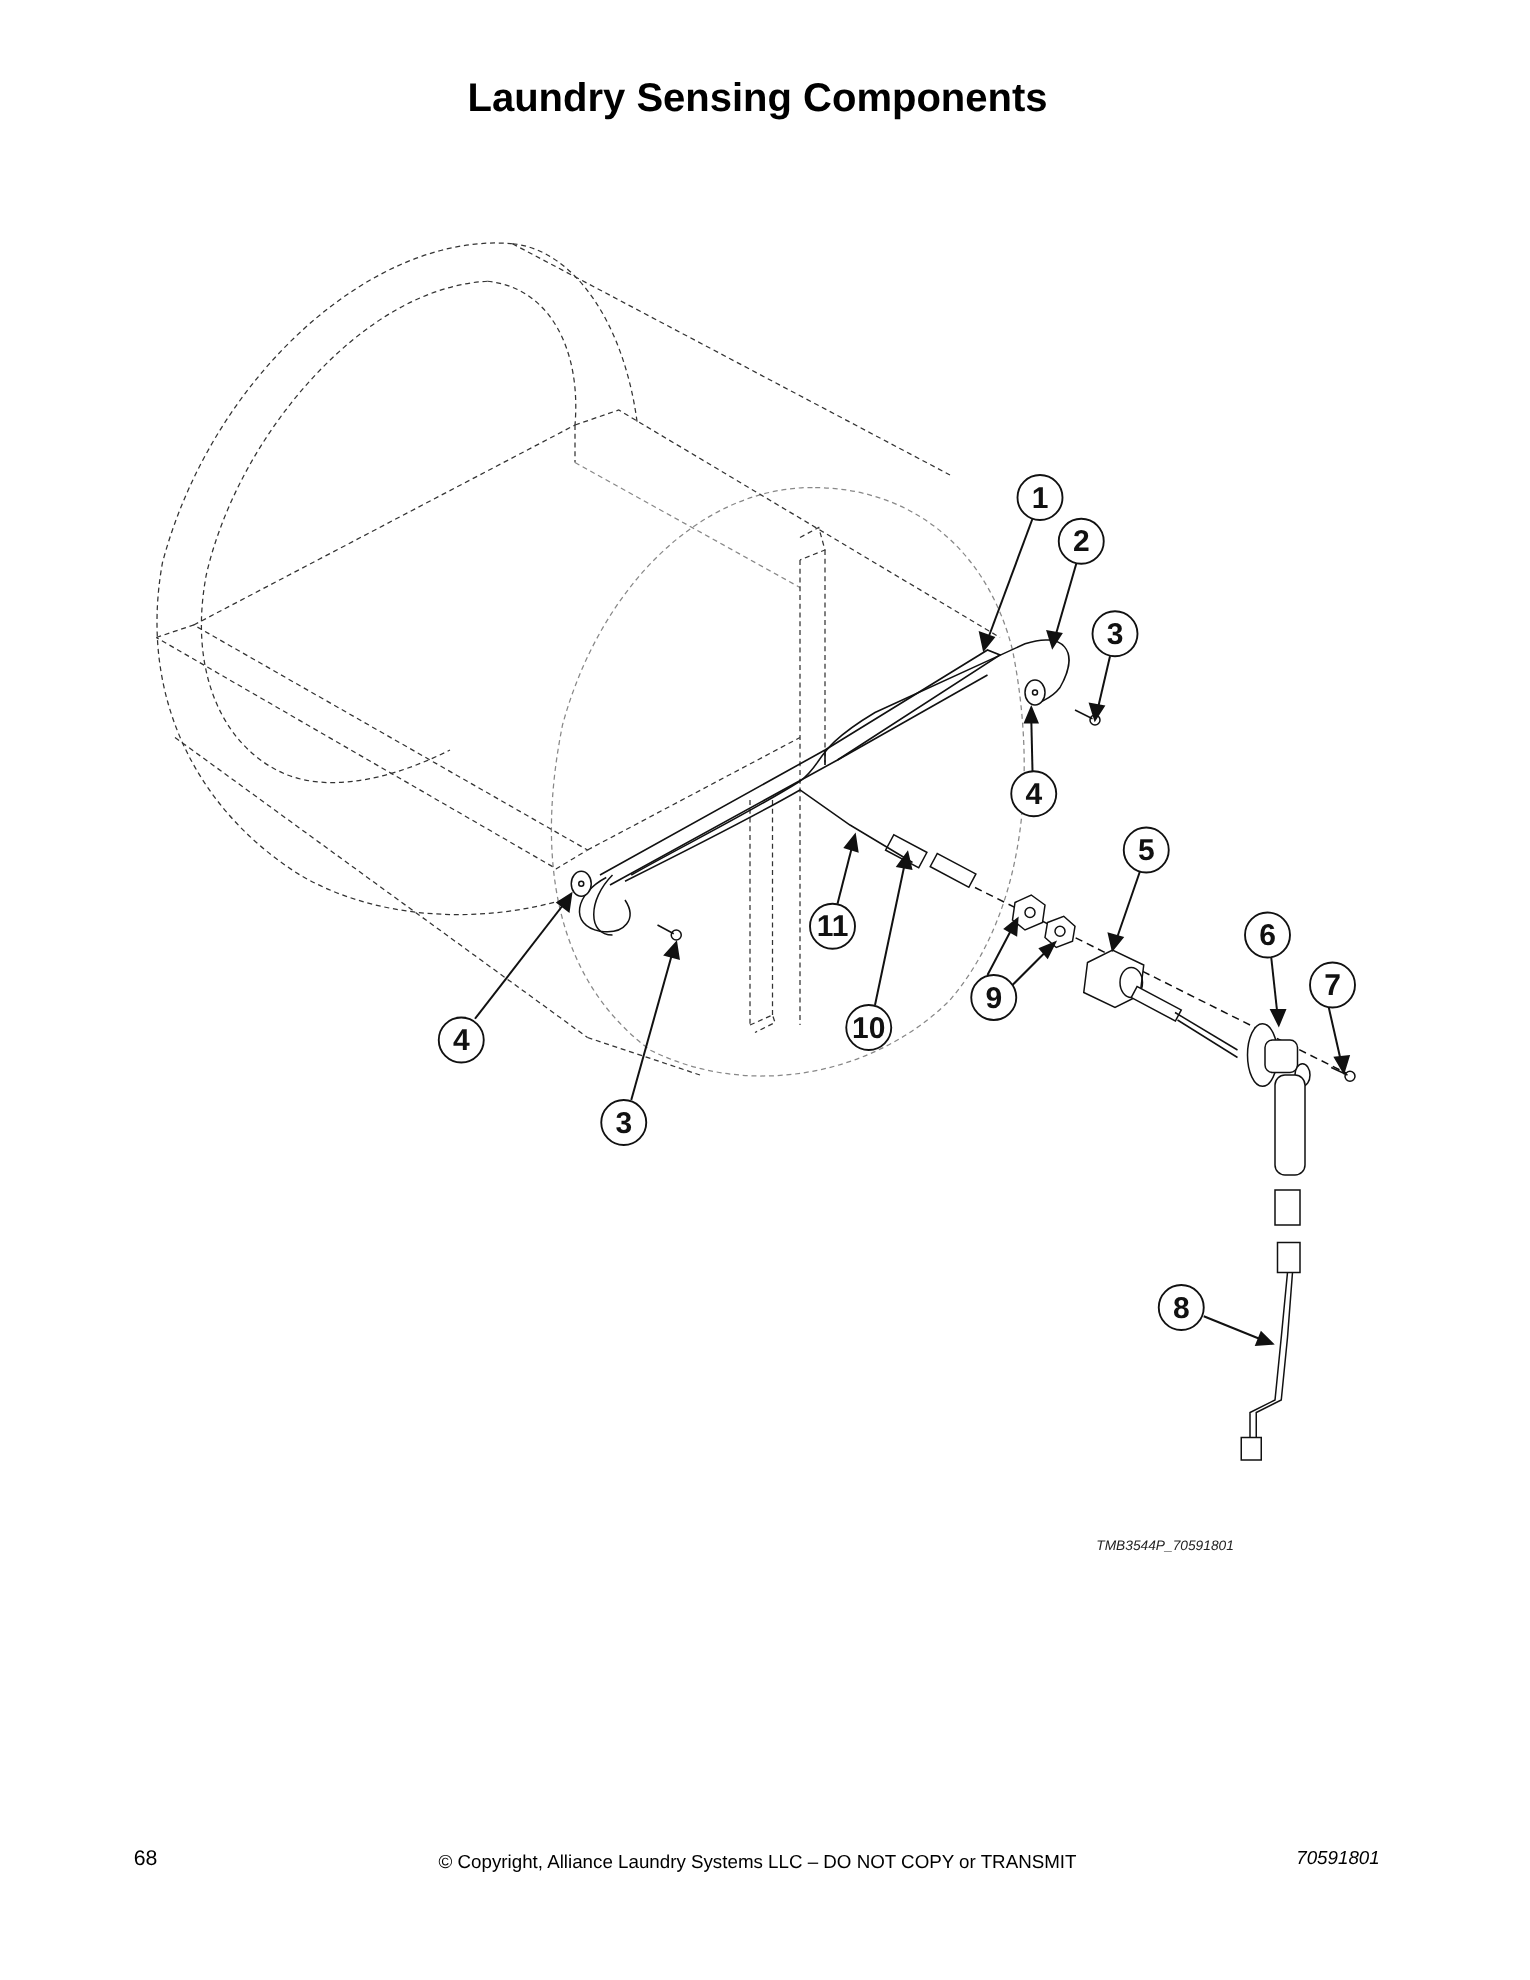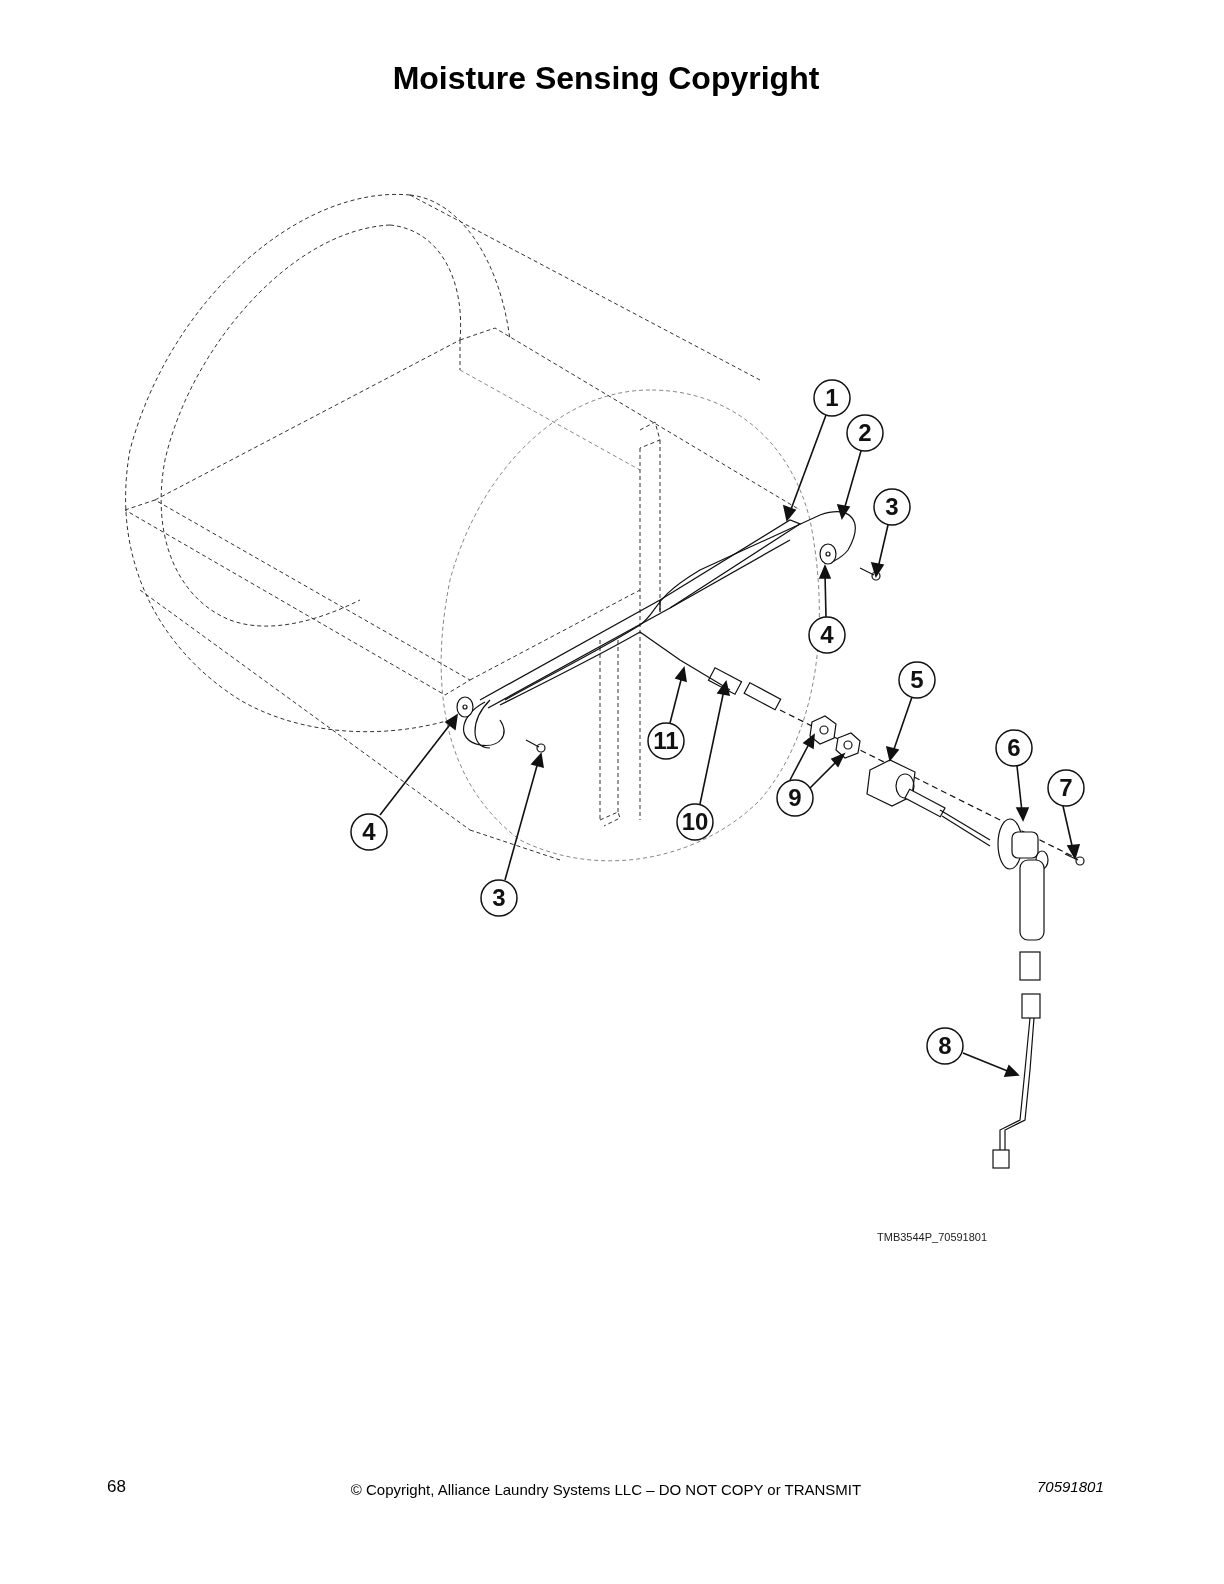--- a/index.html
+++ b/index.html
@@ -1,29 +1,29 @@
 <!DOCTYPE html>
 <html><head>
 <meta charset="utf-8">
 <style>
   html, body { margin:0; padding:0; background:#ffffff; }
   body { width:1224px; height:1584px; position:relative; overflow:hidden; font-family:"Liberation Sans", sans-serif; color:#000; }
   .title { position:absolute; left:0; width:1212px; top:60px; text-align:center; font-weight:bold; font-size:32px; letter-spacing:0px; }
   .diagram { position:absolute; left:0; top:0; width:1224px; height:1300px; }
-  .fig-id { position:absolute; left:877px; top:1231px; font-size:11px; color:#222; }
+  .fig-id { position:absolute; left:877px; top:1231px; font-size:11px; color:#222;font-style:italic; }
   .footer { position:absolute; top:1478px; font-size:15px; }
   .page-num { left:107px; font-size:17px; top:1477px; }
   .copyright { left:0; width:1212px; text-align:center; top:1481px; }
   .doc-num { left:1037px; top:1478px;font-style:italic; }
   .callout-text { font-family:"Liberation Sans", sans-serif; font-weight:bold; font-size:24px; fill:#111; }
 </style>
 </head>
 <body>
 
-<div class="title">Moisture Sensing Copyright</div>
+<div class="title">Laundry Sensing Components</div>
 
 <svg class="diagram" viewBox="0 0 1224 1300" width="1224" height="1300" xmlns="http://www.w3.org/2000/svg">
   <g fill="none" stroke="#333" stroke-width="1" stroke-dasharray="4,3">
 
     <path d="M 410 195 C 300 185, 170 300, 130 450 C 110 560, 160 650, 240 700 C 300 735, 380 740, 450 720"></path>
     <path d="M 410 195 C 460 200, 500 260, 510 340"></path>
 
     <path d="M 390 225 C 290 230, 190 350, 165 460 C 150 540, 180 600, 230 620 C 270 635, 320 620, 360 600"></path>
     <path d="M 390 225 C 440 230, 465 280, 460 340"></path>
 

